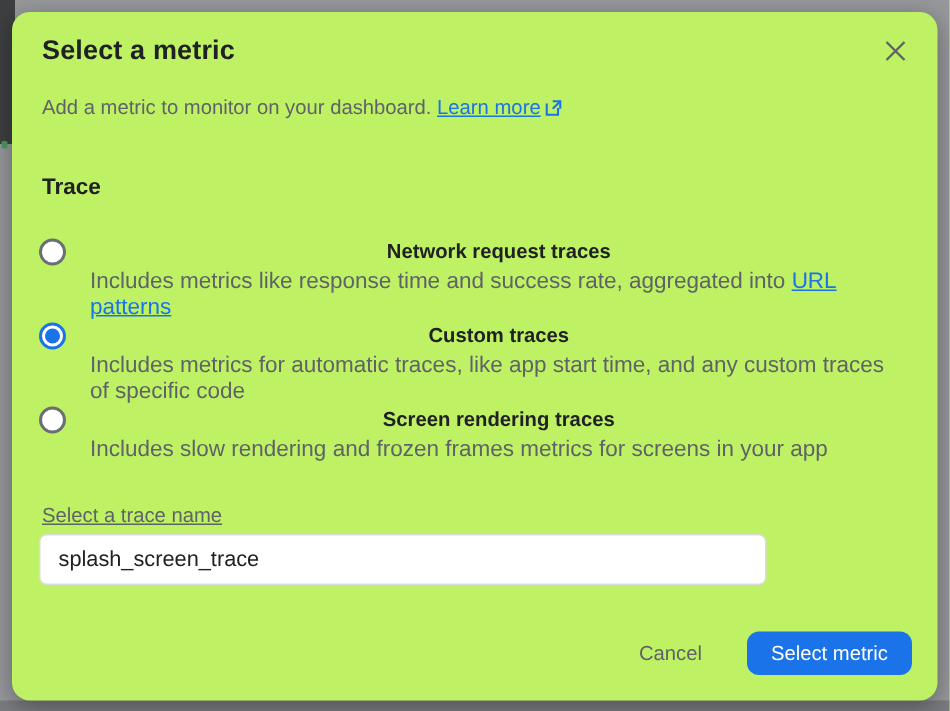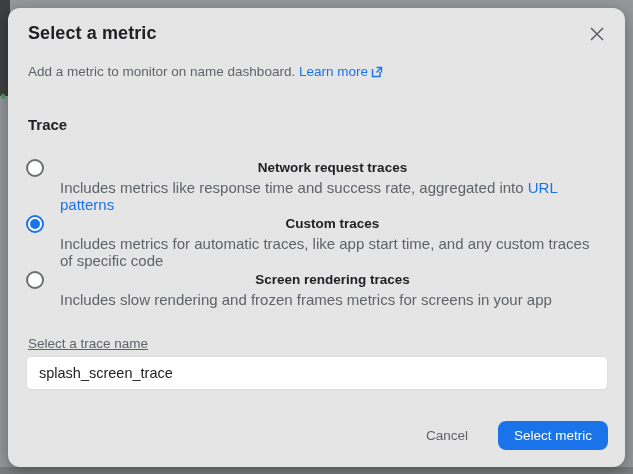--- a/index.html
+++ b/index.html
@@ -19,21 +19,21 @@
     position: absolute; left: 1px; top: 94px; width: 4px; height: 5px;
     background: #4c9a5f; border-radius: 1px;
   }
   .backdrop-bottom-strip {
     position: absolute; left: 0; top: 467px; width: 633px; height: 7px;
     background: #7b7c80;
   }
 
   .modal {
     position: absolute; left: 8px; top: 8px; width: 617px; height: 459px;
-    background: #e5e5e5;
+    background: #bef264;
     border-radius: 12px;
     box-shadow: 0 4px 16px rgba(0,0,0,0.35);
   }
 
   .modal-title {
     position: absolute; left: 20px; top: 15px;
     font-size: 18px; font-weight: 700; letter-spacing: .1px;
     color: #202124;
   }
   .close-btn {
@@ -41,21 +41,21 @@
     width: 22px; height: 22px;
     display: flex; align-items: center; justify-content: center;
     cursor: pointer;
   }
 
   .subtitle {
     position: absolute; left: 20px; top: 55px;
     font-size: 13.5px; color: #5f6368; line-height: 18px;
     white-space: nowrap;
   }
-  .link { color: #1a73e8; cursor: pointer; }
+  .link { color: #1a73e8; text-decoration: underline; cursor: pointer; }
   .ext-icon { display: inline-block; vertical-align: -2px; margin-left: 3px; }
 
   .section-heading {
     position: absolute; left: 20px; top: 108px;
     font-size: 15px; font-weight: 700; color: #202124;
   }
   .field-label {
     position: absolute; left: 20px;
     font-size: 13.5px; color: #5f6368;
   }
@@ -84,21 +84,21 @@
     font-size: 13.5px; font-weight: 700; color: #202124;
     line-height: 18px; cursor: pointer; text-align: center;
   }
   .radio-desc {
     display: block; margin-left: 34px; margin-top: 2px;
     font-size: 15px; color: #5f6368; line-height: 17px;
   }
 
   .trace-name-input {
     position: absolute; left: 18px; top: 348px;
-    width: 582px; height: 34px;
+    width: 485px; height: 34px;
     border: 1px solid #dadce0; border-radius: 5px;
     padding: 0 12px;
     font-family: "Liberation Sans", sans-serif;
     font-size: 14.5px; color: #202124;
     outline: none; background: #fff;
   }
 
   .footer {
     position: absolute; right: 17px; top: 412px;
     display: flex; align-items: center; gap: 14px;
@@ -128,21 +128,21 @@
 <div class="modal">
 
   <h1 class="modal-title">Select a metric</h1>
 
   <div class="close-btn">
     <svg width="16" height="16" viewBox="0 0 16 16">
       <path d="M2 2 L14 14 M14 2 L2 14" stroke="#5f6368" stroke-width="1.6" fill="none"></path>
     </svg>
   </div>
 
-  <p class="subtitle"><span>Add a metric to monitor on name dashboard. </span><span class="link">Learn more</span><span class="ext-icon"><svg width="12" height="12" viewBox="0 0 12 12">
+  <p class="subtitle"><span>Add a metric to monitor on your dashboard. </span><span class="link">Learn more</span><span class="ext-icon"><svg width="12" height="12" viewBox="0 0 12 12">
           <path d="M1.5 3 L1.5 10.5 L9 10.5 L9 6" stroke="#1a73e8" stroke-width="1.4" fill="none"></path>
           <path d="M5.5 1.5 L10.5 1.5 L10.5 6.5" stroke="#1a73e8" stroke-width="1.4" fill="none"></path>
           <path d="M10.5 1.5 L5.5 6.5" stroke="#1a73e8" stroke-width="1.4" fill="none"></path>
         </svg></span></p>
 
   <h2 class="section-heading">Trace</h2>
 
 
   <div class="radio-row radio-row-0">
     <span class="radio-circle"></span>

